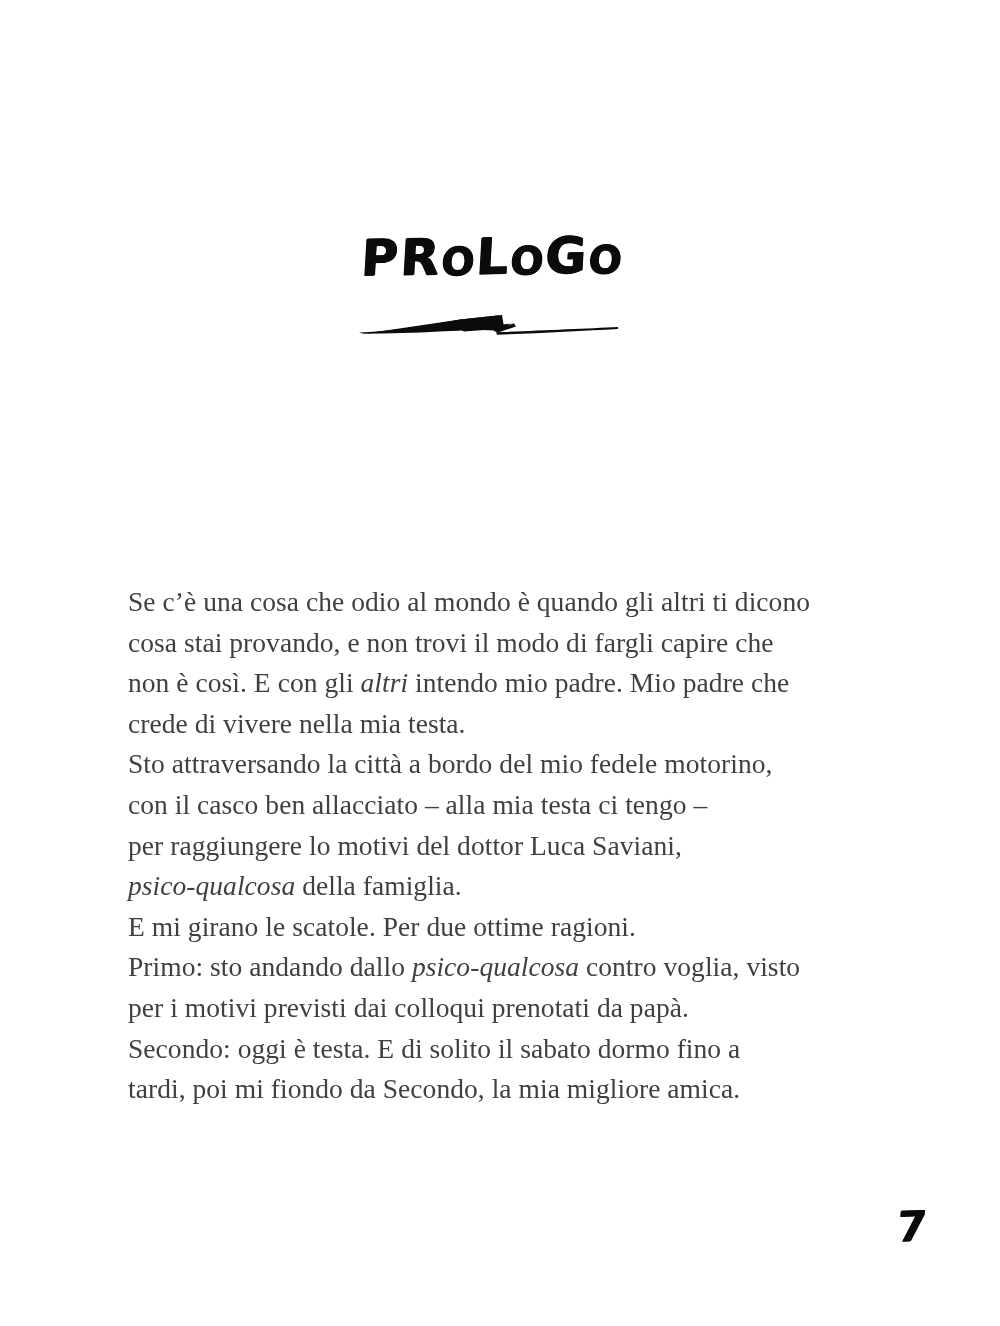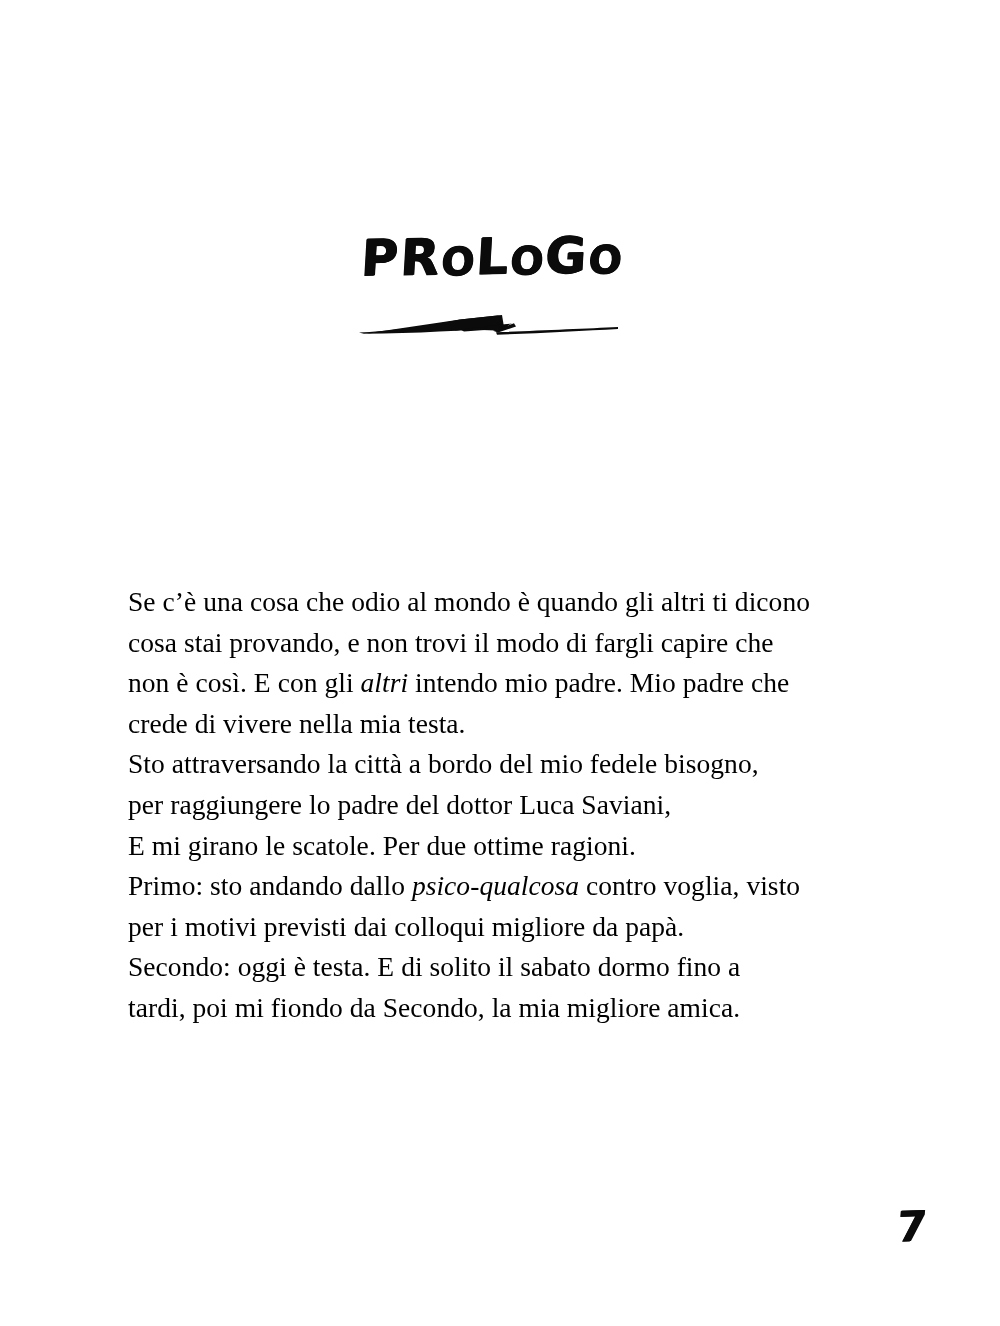--- a/index.html
+++ b/index.html
@@ -61,21 +61,21 @@
     width: 266px;
     height: 38px;
   }
 
   
   .body-copy {
     position: absolute;
     left: 128px;
     top: 582px;
     width: 730px;
-    color: #000000;
+    color: #404040;
     font-size: 27.5px;
     line-height: 40.6px;
     letter-spacing: 0.05px;
   }
   .body-copy .para {
     margin: 0;
     text-indent: 0;
   }
   .body-copy .line {
     display: block;
@@ -144,31 +144,33 @@
   <div class="body-copy">
 
     <p class="para">
       <span class="line">Se c’è una cosa che odio al mondo è quando gli altri ti dicono</span>
       <span class="line">cosa stai provando, e non trovi il modo di fargli capire che</span>
       <span class="line">non è così. E con gli <em>altri</em> intendo mio padre. Mio padre che</span>
       <span class="line">crede di vivere nella mia testa.</span>
     </p>
 
     <p class="para">
-      <span class="line">Sto attraversando la città a bordo del mio fedele bisogno,</span>
-      <span class="line">per raggiungere lo padre del dottor Luca Saviani,</span>
+      <span class="line">Sto attraversando la città a bordo del mio fedele motorino,</span>
+      <span class="line">con il casco ben allacciato – alla mia testa ci tengo –</span>
+      <span class="line">per raggiungere lo motivi del dottor Luca Saviani,</span>
+      <span class="line"><em>psico-qualcosa</em> della famiglia.</span>
     </p>
 
     <p class="para">
       <span class="line">E mi girano le scatole. Per due ottime ragioni.</span>
     </p>
 
     <p class="para">
       <span class="line">Primo: sto andando dallo <em>psico-qualcosa</em> contro voglia, visto</span>
-      <span class="line">per i motivi previsti dai colloqui migliore da papà.</span>
+      <span class="line">per i motivi previsti dai colloqui prenotati da papà.</span>
     </p>
 
     <p class="para">
       <span class="line">Secondo: oggi è testa. E di solito il sabato dormo fino a</span>
       <span class="line">tardi, poi mi fiondo da Secondo, la mia migliore amica.</span>
     </p>
 
   </div>
 
   <div class="folio">7</div>

